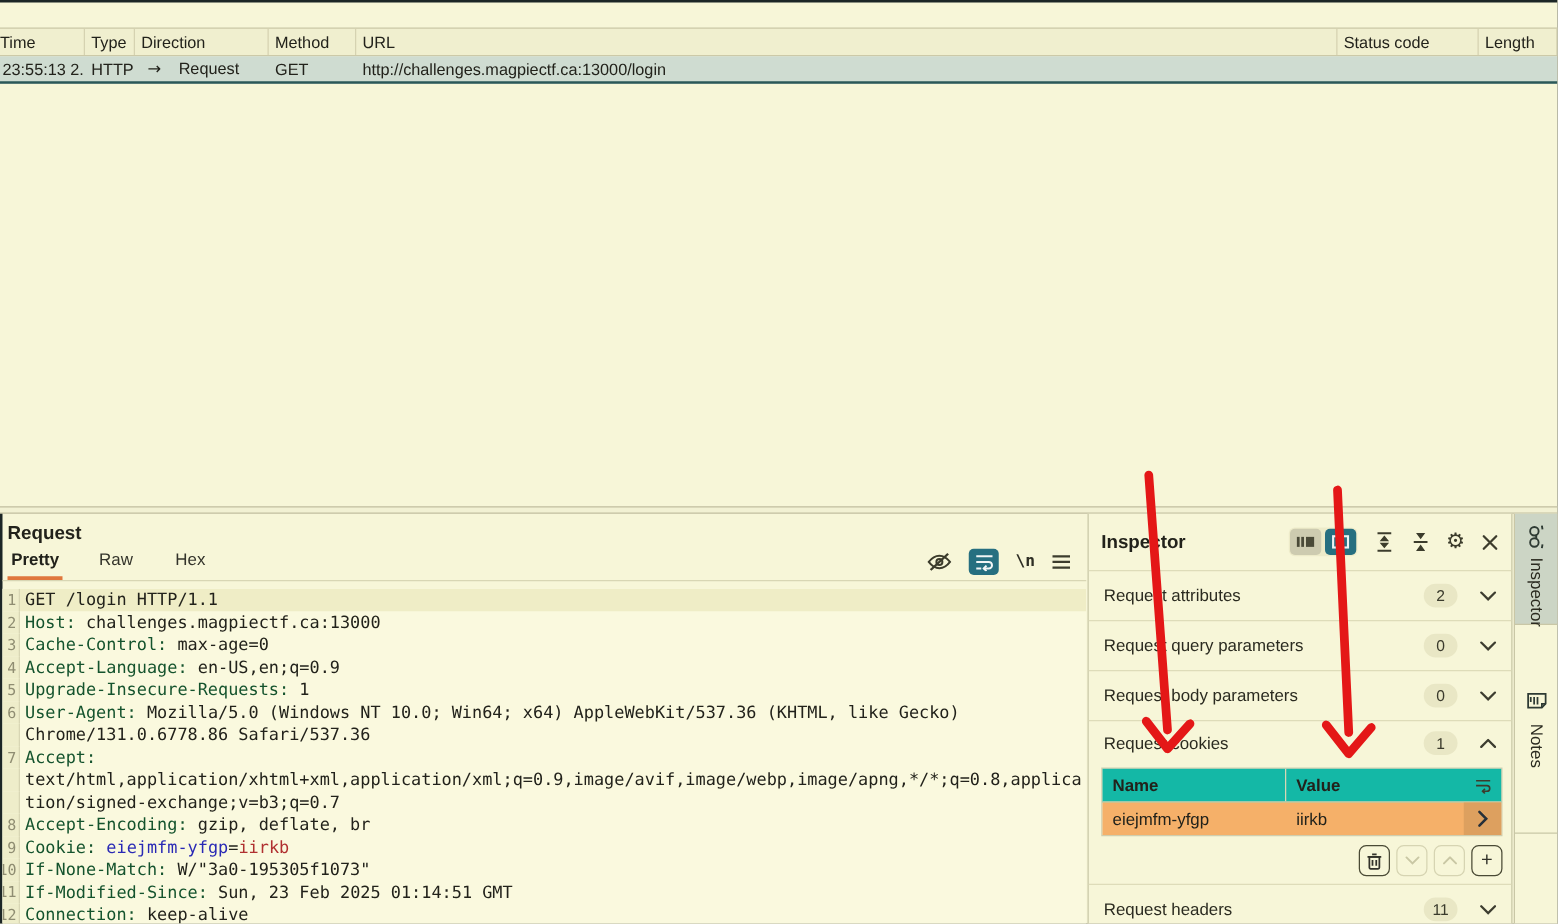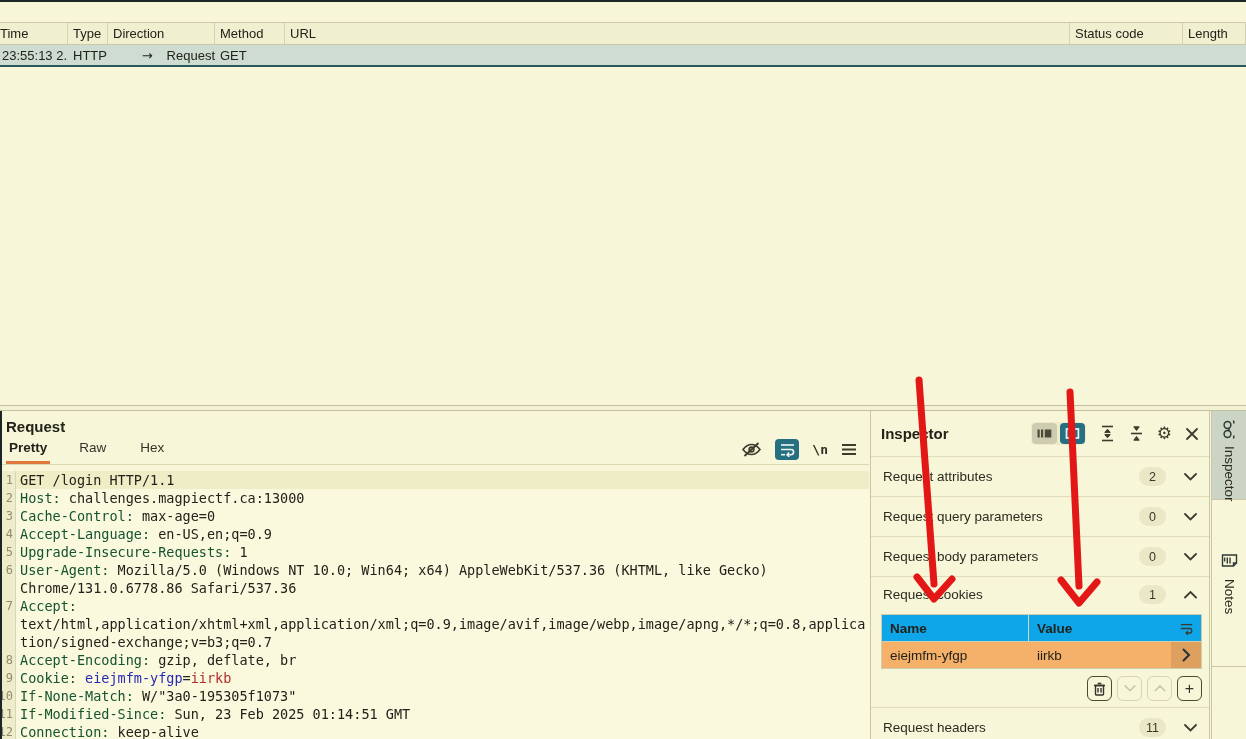--- a/index.html
+++ b/index.html
@@ -10,21 +10,21 @@
   
   .top-border{ position:absolute; top:0; left:0; width:100%; height:2px; background:#1c2626; }
 
   
   .htable{ position:absolute; top:22px; left:0; width:1246px; font-size:13px; }
   .hrow{ display:flex; align-items:center; }
   .hhead{ height:23px; background:#f0efcf; border-top:1px solid #ccc9a8; border-bottom:1px solid #ccc9a8; }
   .hhead .hcell{ border-right:1px solid #d5d2b1; height:100%; display:flex; align-items:center; }
   .hdata{ height:22px; background:#cfdcd1; border-bottom:2px solid #2b5858; }
   .hcell{ padding-left:5px; white-space:nowrap; overflow:hidden; }
-  .c-time{ flex:0 0 68px; } .c-type{ flex:0 0 40px; } .c-dir{ flex:0 0 107px;text-align:right; }
+  .c-time{ flex:0 0 68px; } .c-type{ flex:0 0 40px; } .c-dir{ flex:0 0 107px; }
   .c-method{ flex:0 0 70px; } .c-url{ flex:1 1 auto; }
   .c-status{ flex:0 0 113px; } .c-len{ flex:0 0 63px;text-align:right; }
   .clip-left{ margin-left:-5px; }
   .clip-left2{ margin-left:-3px; }
   .dir-arrow{ font-family:"DejaVu Sans", sans-serif; margin-right:14px; margin-left:5px; }
 
   
   .splitter{ position:absolute; top:405px; left:0; width:100%; height:6px;
     border-top:1px solid #c2bfa0; border-bottom:1px solid #c2bfa0; background:#f2f1d3; }
 
@@ -66,21 +66,21 @@
   .insp-row{ height:40px; display:flex; align-items:center; padding:0 12px 0 12px; border-top:1px solid #dedcb9; font-size:13.5px; }
   .insp-row:first-of-type{ border-top:none; }
   .insp-label{ color:#2b2b20; }
   .badge{ margin-left:auto; min-width:27px; height:19px; border-radius:10px; background:#e9e7c5;
     display:flex; align-items:center; justify-content:center; font-size:12.5px; color:#3a3a2c; padding:0 7px; }
   .chev{ margin-left:18px; }
   .row-cookies{ height:36px; border-top:1px solid #dedcb9; }
 
   .cookie-area{ padding:2px 7px 0 10px; }
   .ck-table{ border:1px solid #cfcdad; }
-  .ck-head{ display:flex; background:#0ea5e9; border-bottom:1px solid #cfcdad; height:27px; align-items:center; font-weight:bold; font-size:13.5px; }
+  .ck-head{ display:flex; background:#14b8a6; border-bottom:1px solid #cfcdad; height:27px; align-items:center; font-weight:bold; font-size:13.5px; }
   .ck-col-name{ flex:0 0 147px; padding-left:8px; border-right:1px solid #d8d6b4; height:100%; display:flex; align-items:center; }
   .ck-col-value{ flex:1; padding-left:8px; height:100%; display:flex; align-items:center; }
   .ck-col-icon{ flex:0 0 30px; height:100%; display:flex; align-items:center; justify-content:center; }
   .ck-row{ display:flex; background:#f5b069; height:26px; align-items:center; font-size:13.5px; }
   .ck-row .ck-col-name{ border-right:none; }
   .ck-row .ck-col-icon{ background:#dda05f; }
   .ck-actions{ display:flex; justify-content:flex-end; gap:5px; padding:7px 0 6px 0; }
   .abtn{ width:25px; height:25px; border-radius:6px; border:1.5px solid #4a4a35; background:transparent;
     display:flex; align-items:center; justify-content:center; font-size:16px; color:#33332a; }
   .abtn.disabled{ border-color:#d6d4b2; color:#c9c7a4; }
@@ -126,20 +126,21 @@
         </div>
       <div class="hcell c-len">
           <span>Length</span>
         </div>
     </div>
     <div class="hrow hdata">
       <div class="hcell c-time"><span class="clip-left2">23:55:13 2...</span></div>
       <div class="hcell c-type">HTTP</div>
       <div class="hcell c-dir"><span class="dir-arrow">→</span><span>Request</span></div>
       <div class="hcell c-method">GET</div>
+      <div class="hcell c-url">http://challenges.magpiectf.ca:13000/login</div>
       <div class="hcell c-status"></div>
       <div class="hcell c-len"></div>
     </div>
   </div>
 
   <div class="splitter"></div>
   <div class="bottom-left-border"></div>
 
   <div class="req-panel">
     <div class="panel-title">Request</div>

